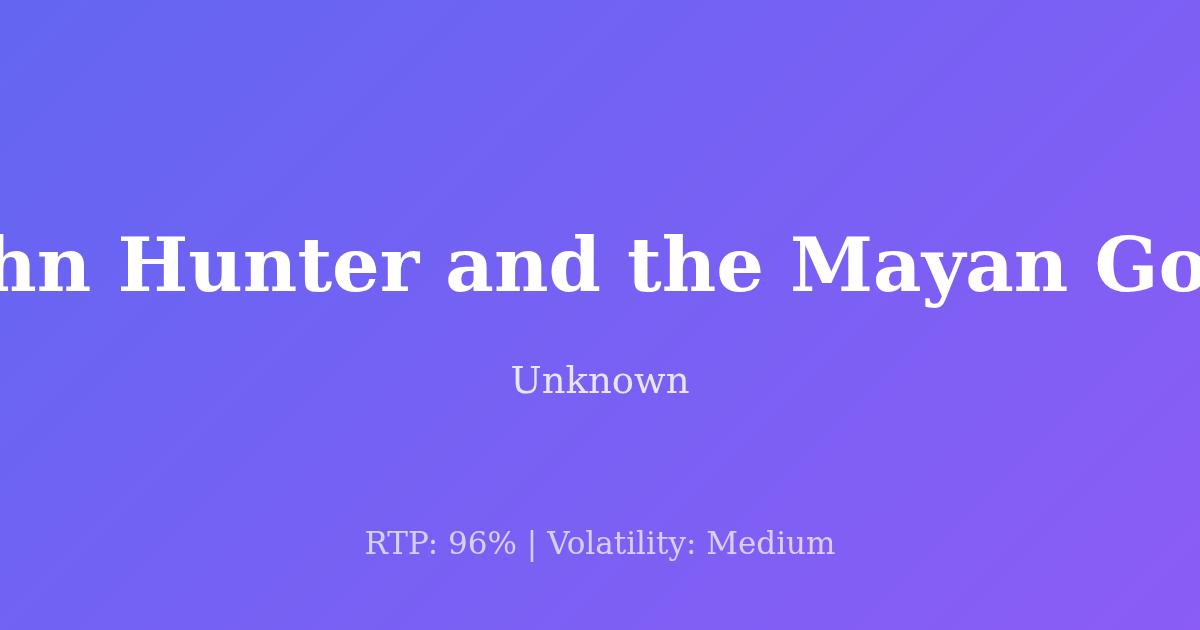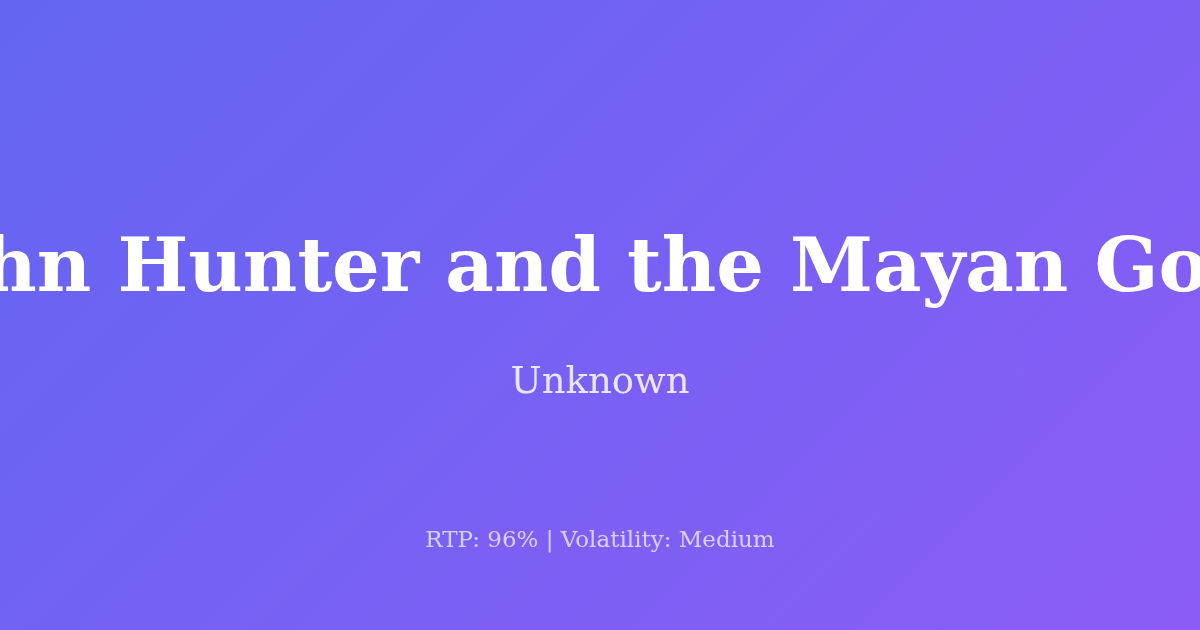--- a/index.html
+++ b/index.html
@@ -71,21 +71,21 @@
 
   
   #game-stats {
     position: absolute;
     top: 528px;
     left: 0;
     width: 1200px;
     text-align: center;
     font-family: "DejaVu Serif", "Liberation Serif", serif;
     font-weight: normal;
-    font-size: 23px;
+    font-size: 31px;
     line-height: 1;
     color: rgba(255, 255, 255, 0.70);
     white-space: nowrap;
   }
 </style>
 </head>
 <body>
 
 <div id="og-card">
 

